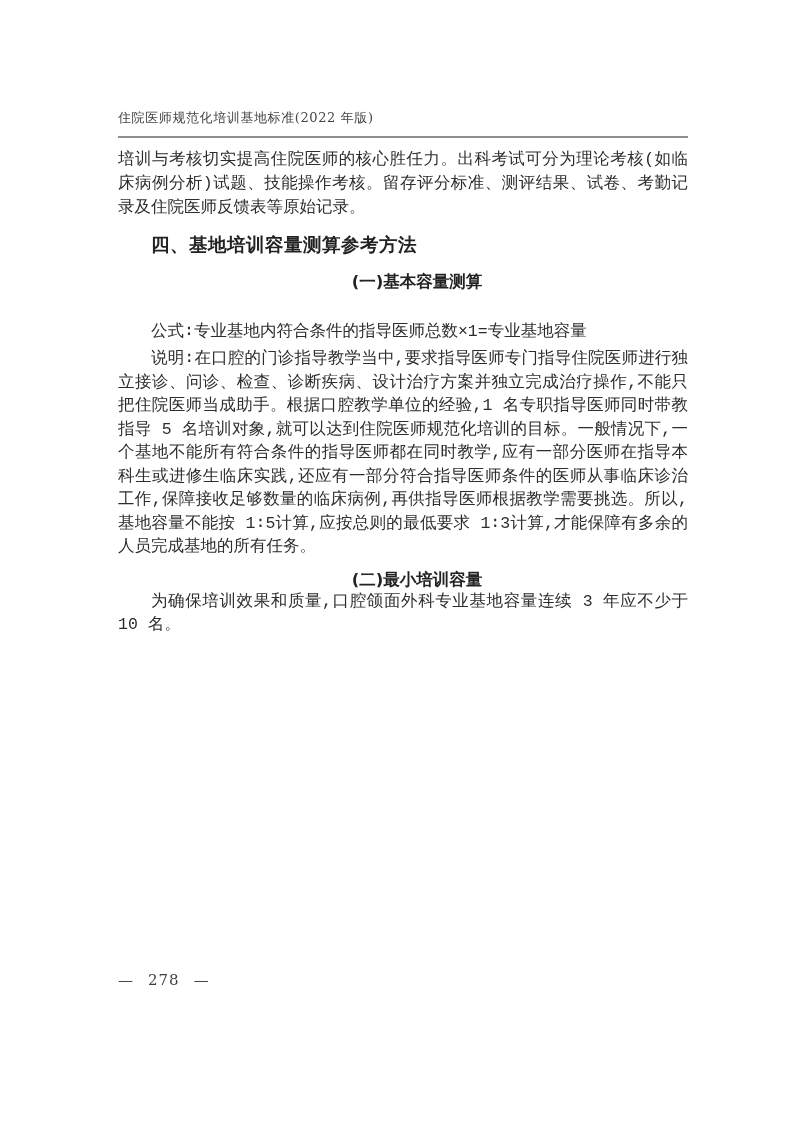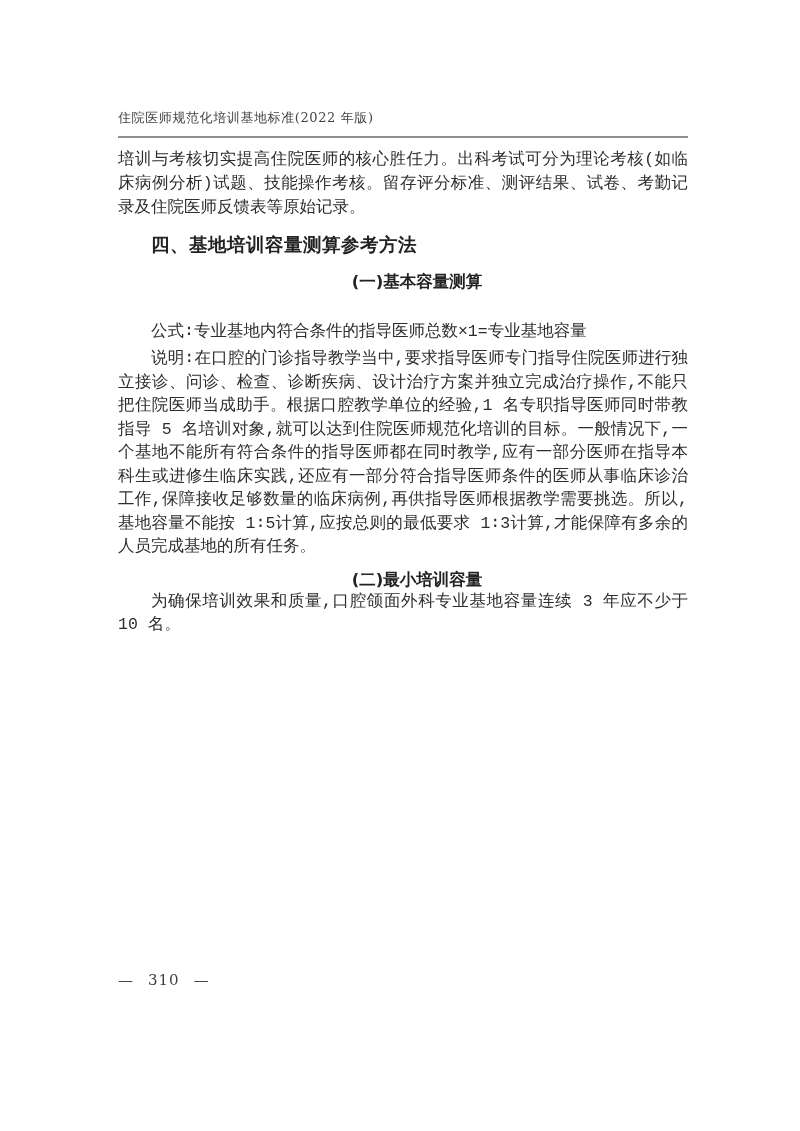--- a/index.html
+++ b/index.html
@@ -108,16 +108,16 @@
 
   <p class="abs para indent2 sub1-formula">公式∶专业基地内符合条件的指导医师总数×1=专业基地容量</p>
 
   <p class="abs para indent2 sub1-expl">说明∶在口腔的门诊指导教学当中,要求指导医师专门指导住院医师进行独立接诊、问诊、检查、诊断疾病、设计治疗方案并独立完成治疗操作,不能只把住院医师当成助手。根据口腔教学单位的经验,1 名专职指导医师同时带教指导 5 名培训对象,就可以达到住院医师规范化培训的目标。一般情况下,一个基地不能所有符合条件的指导医师都在同时教学,应有一部分医师在指导本科生或进修生临床实践,还应有一部分符合指导医师条件的医师从事临床诊治工作,保障接收足够数量的临床病例,再供指导医师根据教学需要挑选。所以,基地容量不能按 1∶5计算,应按总则的最低要求 1∶3计算,才能保障有多余的人员完成基地的所有任务。</p>
 
   <h2 class="abs sub-heading sub2-heading">(二)最小培训容量</h2>
 
   <p class="abs para indent2 sub2-p1">为确保培训效果和质量,口腔颌面外科专业基地容量连续 3 年应不少于 10 名。</p>
 
   <div class="abs page-footer">
-    <span class="dash">—</span><span class="num">310</span><span class="dash">—</span>
+    <span class="dash">—</span><span class="num">278</span><span class="dash">—</span>
   </div>
 
 </div>
 
 </body></html>

